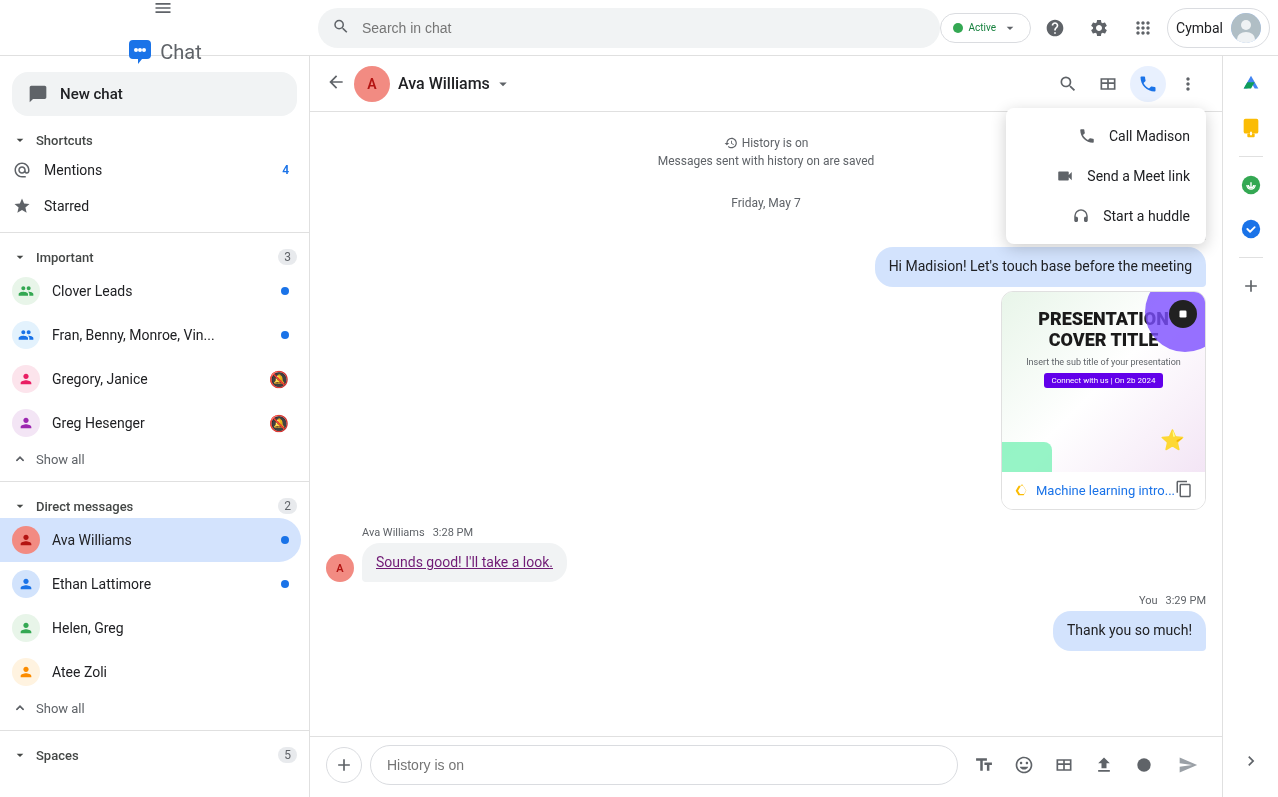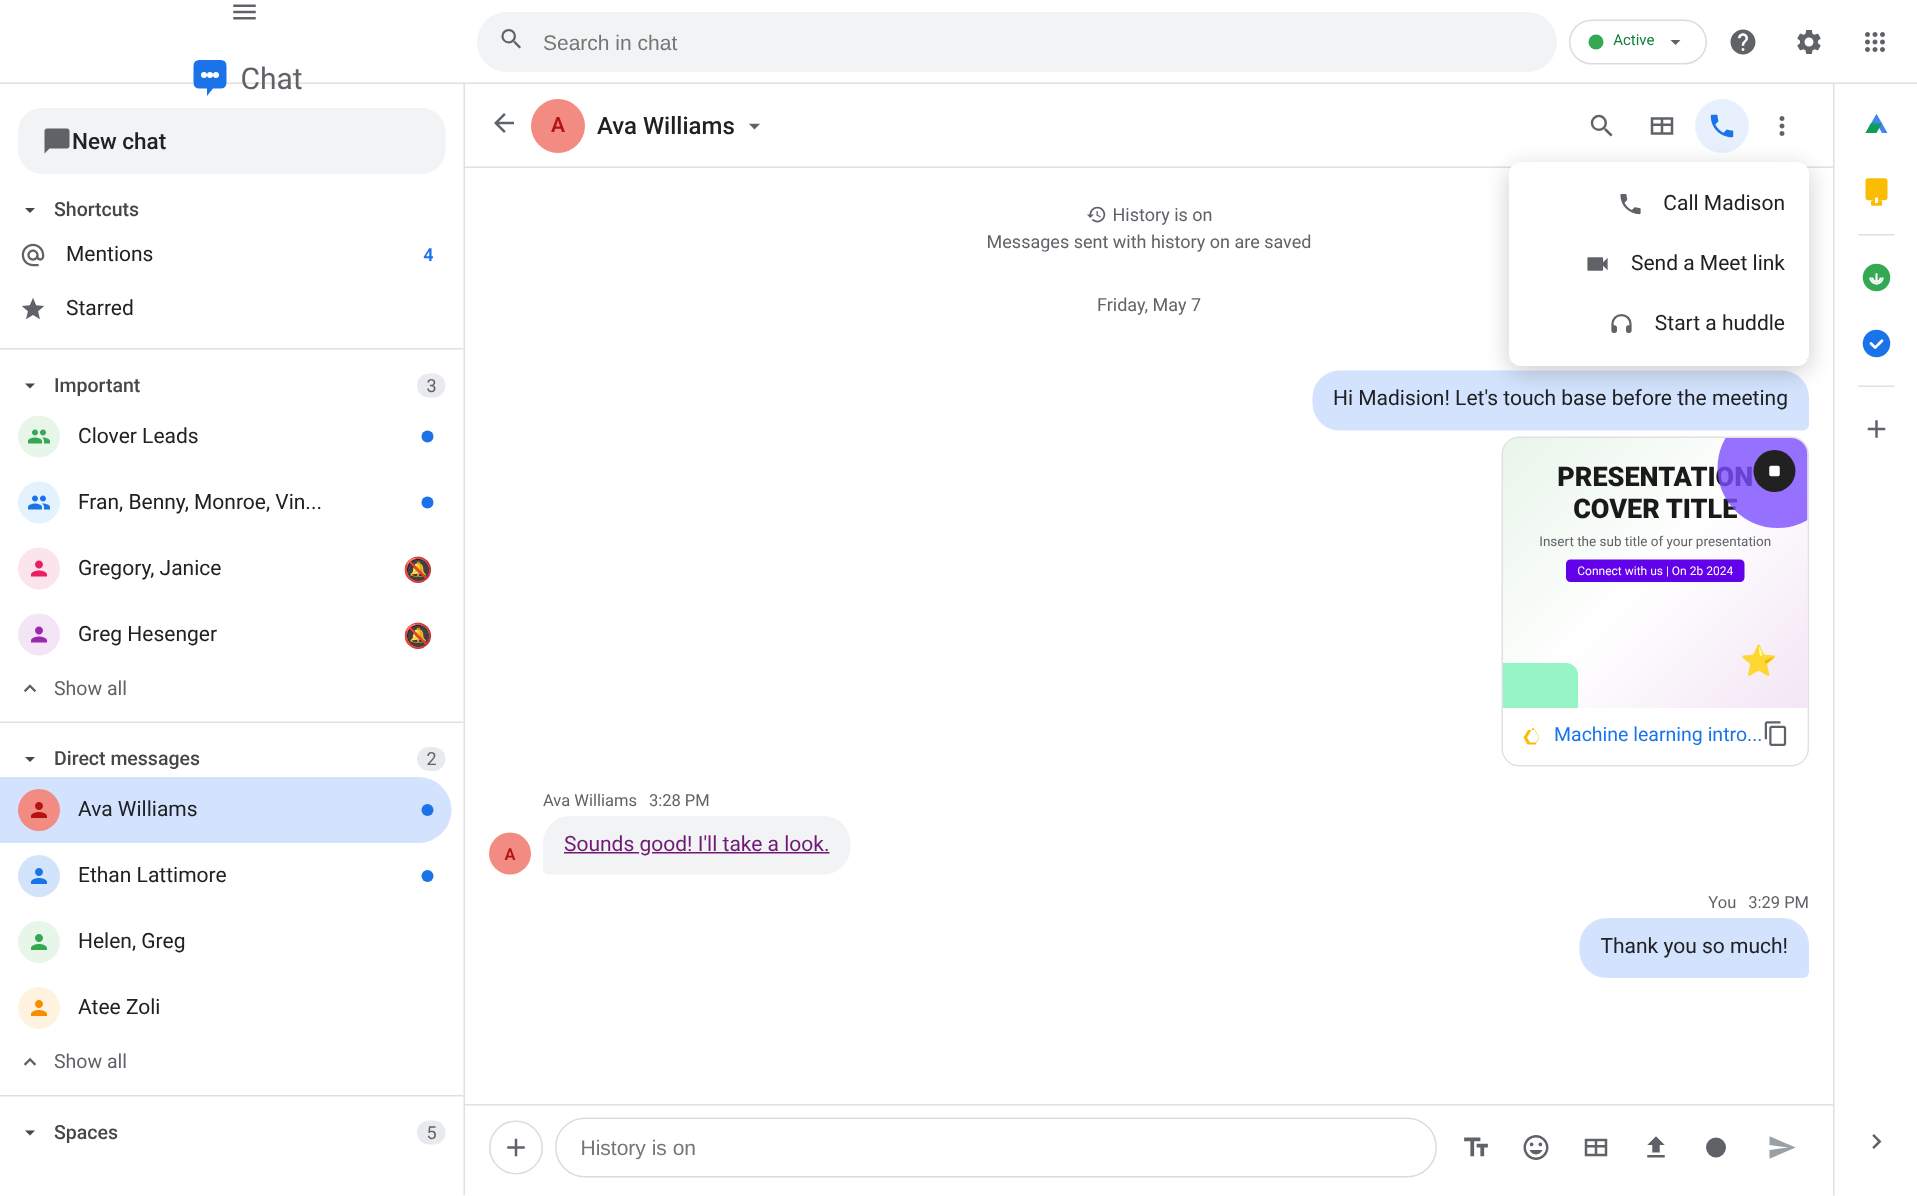--- a/index.html
+++ b/index.html
@@ -48,21 +48,21 @@
     
     .sidebar {
       width: 310px; flex-shrink: 0; height: calc(797px - 56px);
       overflow-y: auto; border-right: 1px solid #e0e0e0;
       padding: 8px 0;
     }
     .sidebar::-webkit-scrollbar { width: 4px; }
     .sidebar::-webkit-scrollbar-thumb { background: #dadce0; border-radius: 2px; }
 
     .new-chat-btn {
-      display: flex; align-items: center; gap: 0;
+      display: flex; align-items: center; gap: 12px;
       margin: 8px 12px; padding: 12px 16px;
       background: #f1f3f4; border-radius: 16px; cursor: pointer;
       font-size: 15px; font-weight: 500; color: #202124;
     }
 
     .section-header {
       display: flex; align-items: center; justify-content: space-between;
       padding: 8px 12px 4px 12px; color: #202124;
     }
     .section-title { display: flex; align-items: center; gap: 8px; font-size: 13px; font-weight: 500; color: #444746; }
@@ -264,20 +264,30 @@
     </div>
     <div class="icon-btn">
       <svg width="20" height="20" viewBox="0 0 24 24" fill="currentColor">
           <path d="M19.14,12.94c0.04-0.3,0.06-0.61,0.06-0.94c0-0.32-0.02-0.64-0.07-0.94l2.03-1.58c0.18-0.14,0.23-0.41,0.12-0.61 l-1.92-3.32c-0.12-0.22-0.37-0.29-0.59-0.22l-2.39,0.96c-0.5-0.38-1.03-0.7-1.62-0.94L14.4,2.81c-0.04-0.24-0.24-0.41-0.48-0.41 h-3.84c-0.24,0-0.43,0.17-0.47,0.41L9.25,5.35C8.66,5.59,8.12,5.92,7.63,6.29L5.24,5.33c-0.22-0.08-0.47,0-0.59,0.22L2.74,8.87 C2.62,9.08,2.66,9.34,2.86,9.48l2.03,1.58C4.84,11.36,4.8,11.69,4.8,12s0.02,0.64,0.07,0.94l-2.03,1.58 c-0.18,0.14-0.23,0.41-0.12,0.61l1.92,3.32c0.12,0.22,0.37,0.29,0.59,0.22l2.39-0.96c0.5,0.38,1.03,0.7,1.62,0.94l0.36,2.54 c0.05,0.24,0.24,0.41,0.48,0.41h3.84c0.24,0,0.44-0.17,0.47-0.41l0.36-2.54c0.59-0.24,1.13-0.56,1.62-0.94l2.39,0.96 c0.22,0.08,0.47,0,0.59-0.22l1.92-3.32c0.12-0.22,0.07-0.47-0.12-0.61L19.14,12.94z M12,15.6c-1.98,0-3.6-1.62-3.6-3.6 s1.62-3.6,3.6-3.6s3.6,1.62,3.6,3.6S13.98,15.6,12,15.6z"></path>
         </svg>
     </div>
     <div class="icon-btn">
       <svg width="20" height="20" viewBox="0 0 24 24" fill="currentColor">
           <path d="M6,8c1.1,0 2,-0.9 2,-2s-0.9,-2 -2,-2 -2,0.9 -2,2 0.9,2 2,2zM12,20c1.1,0 2,-0.9 2,-2s-0.9,-2 -2,-2 -2,0.9 -2,2 0.9,2 2,2zM6,20c1.1,0 2,-0.9 2,-2s-0.9,-2 -2,-2 -2,0.9 -2,2 0.9,2 2,2zM6,14c1.1,0 2,-0.9 2,-2s-0.9,-2 -2,-2 -2,0.9 -2,2 0.9,2 2,2zM12,14c1.1,0 2,-0.9 2,-2s-0.9,-2 -2,-2 -2,0.9 -2,2 0.9,2 2,2zM16,6c0,1.1 0.9,2 2,2s2,-0.9 2,-2 -0.9,-2 -2,-2 -2,0.9 -2,2zM12,8c1.1,0 2,-0.9 2,-2s-0.9,-2 -2,-2 -2,0.9 -2,2 0.9,2 2,2zM18,14c1.1,0 2,-0.9 2,-2s-0.9,-2 -2,-2 -2,0.9 -2,2 0.9,2 2,2zM18,20c1.1,0 2,-0.9 2,-2s-0.9,-2 -2,-2 -2,0.9 -2,2 0.9,2 2,2z"></path>
         </svg>
+    </div>
+    <div class="avatar-btn">
+      <span class="company-name">Cymbal</span>
+      <div class="avatar">
+        <svg width="30" height="30" viewBox="0 0 30 30">
+            <circle cx="15" cy="15" r="15" fill="#b0bec5"></circle>
+            <circle cx="15" cy="12" r="5" fill="#fff" opacity="0.8"></circle>
+            <ellipse cx="15" cy="26" rx="9" ry="7" fill="#fff" opacity="0.8"></ellipse>
+          </svg>
+      </div>
     </div>
   </div>
 </div>
 
 <div class="main-layout">
 
   <div class="sidebar">
 
     <div class="new-chat-btn">
       <svg width="20" height="20" viewBox="0 0 24 24" fill="#5f6368">

